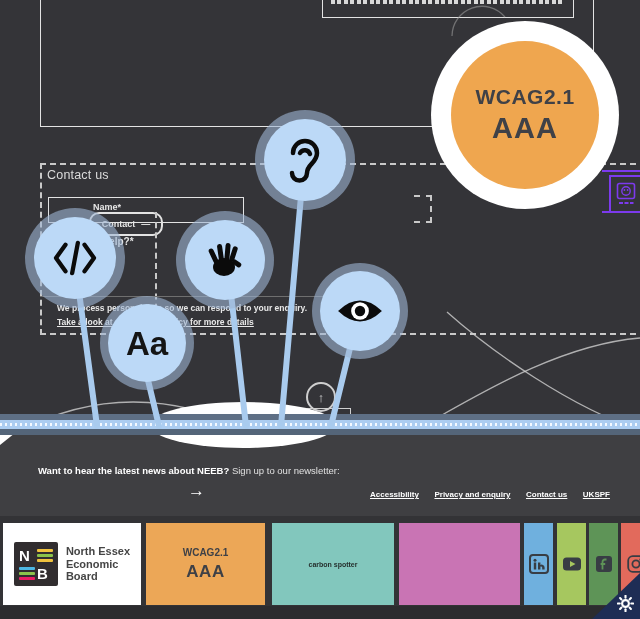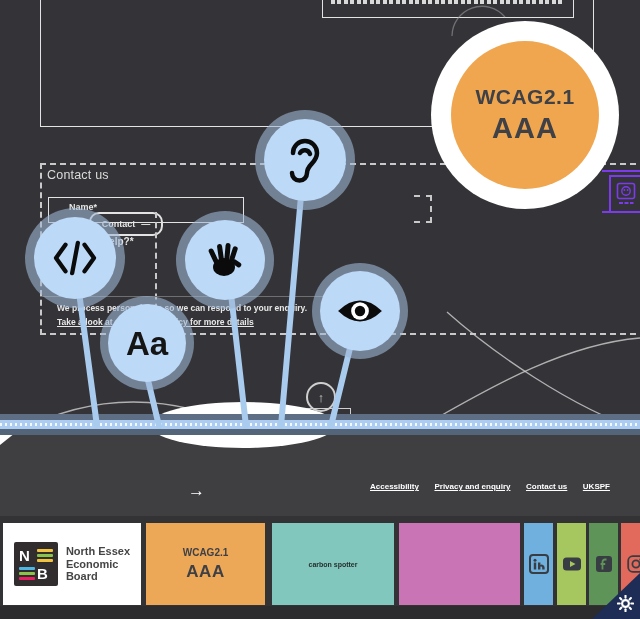--- a/index.html
+++ b/index.html
@@ -47,21 +47,21 @@
   .footer-bg{background:#3F3F42;} .bar-bg{background:#333336;} .bar-strip{background:#2C2C2F;}
   .prompt{font-size:9.5px;color:#e0e0e0;white-space:nowrap;}
   .prompt b{color:#ffffff;}
   .email-wrap{border:1.5px solid #e8e8e8;border-radius:3px;display:flex;align-items:center;
               padding:0 5px;gap:4px;background:transparent;}
   .email-wrap input{flex:1;min-width:0;background:transparent;border:none;outline:none;
               color:#e8e8e8;font-size:8.5px;font-family:"Liberation Sans",sans-serif;}
   .red-chip{width:13px;height:13px;border-radius:2.5px;background:#D94F46;flex:0 0 auto;
             display:flex;align-items:center;justify-content:center;}
   .go-arrow{color:#ffffff;font-size:17px;line-height:1;cursor:pointer;}
-  .flinks{display:flex;justify-content:space-between;align-items:center;}
+  .flinks{display:flex;justify-content:space-between;align-items:center;margin-top:8px;}
   .flinks a{color:#ffffff;font-size:8px;font-weight:bold;text-decoration:underline;white-space:nowrap;}
 
   .tile{display:flex;align-items:center;justify-content:center;cursor:pointer;}
   .tile-white{background:#ffffff;gap:8px;}
   .tile-orange{background:#ECA757;flex-direction:column;gap:4px;color:#3E4046;}
   .tile-teal{background:#82C7BD;color:#26302e;font-size:7px;font-weight:bold;}
   .tile-pink{background:#C974B4;}
   .org-name{font-size:11px;font-weight:bold;color:#454545;line-height:12.5px;}
   .neeb-logo{width:44px;height:44px;background:#312D2F;border-radius:2px;
              display:grid;grid-template-columns:1fr 1fr;grid-template-rows:1fr 1fr;
@@ -92,21 +92,21 @@
 
   <div class="abs wf-box" style="left:40px;top:-46px;width:552px;height:171px;"></div>
   <div class="abs wf-box" style="left:322px;top:-8px;width:250px;height:24px;">
     <div class="microtext" style="margin:5px 8px 0 8px;"></div>
   </div>
 
   <div class="abs wf-dash" style="left:40px;top:163px;width:612px;height:168px;"></div>
   <div class="abs contact-heading" style="left:47px;top:168px;">Contact us</div>
 
   <div class="abs wf-box" style="left:48px;top:197px;width:194px;height:24px;">
-    <span class="wf-label" style="position:absolute;left:0;top:4px;padding-left:20px;">Name*</span>
+    <span class="wf-label" style="position:absolute;left:24px;top:4px;padding-left:20px;">Name*</span>
   </div>
   <div class="abs" style="left:414px;top:195px;width:16px;height:24px;border:2px dashed #c9c9c9;border-left:none;"></div>
 
   <div class="abs submit-btn" style="left:89px;top:212px;width:70px;height:20px;">
     <span>Contact</span>
     <span>—</span>
   </div>
   <div class="abs wf-label" style="left:103px;top:236px;font-size:10px;">help?*</div>
   <div class="abs" style="left:155px;top:212px;height:118px;border-left:2px dashed #c9c9c9;"></div>
 
@@ -215,20 +215,23 @@
   <div class="abs bubble" style="left:312px;top:263px;width:96px;height:96px;">
     <div class="bubble-in" style="left:8px;top:8px;width:80px;height:80px;">
       <svg width="48" height="32" viewBox="0 0 46 30">
         <path d="M2 15 Q23 -5 44 15 Q23 35 2 15 Z" fill="#0b0b0b"></path>
         <circle cx="23" cy="15" r="8.5" fill="#ffffff"></circle>
         <circle cx="23" cy="15" r="5" fill="#0b0b0b"></circle>
       </svg>
     </div>
   </div>
 
+  <div class="abs prompt" style="left:38px;top:465px;">
+    <b>Want to hear the latest news about NEEB?</b><span> Sign up to our newsletter:</span>
+  </div>
   <div class="abs go-arrow" style="left:188px;top:482px;">→</div>
 
   <div class="abs flinks" style="left:370px;top:482px;width:240px;">
     <a href="#">Accessibility</a>
     <a href="#">Privacy and enquiry</a>
     <a href="#">Contact us</a>
     <a href="#">UKSPF</a>
   </div>
 
   <div class="abs tile tile-white" style="left:3px;top:523px;width:138px;height:82px;">

